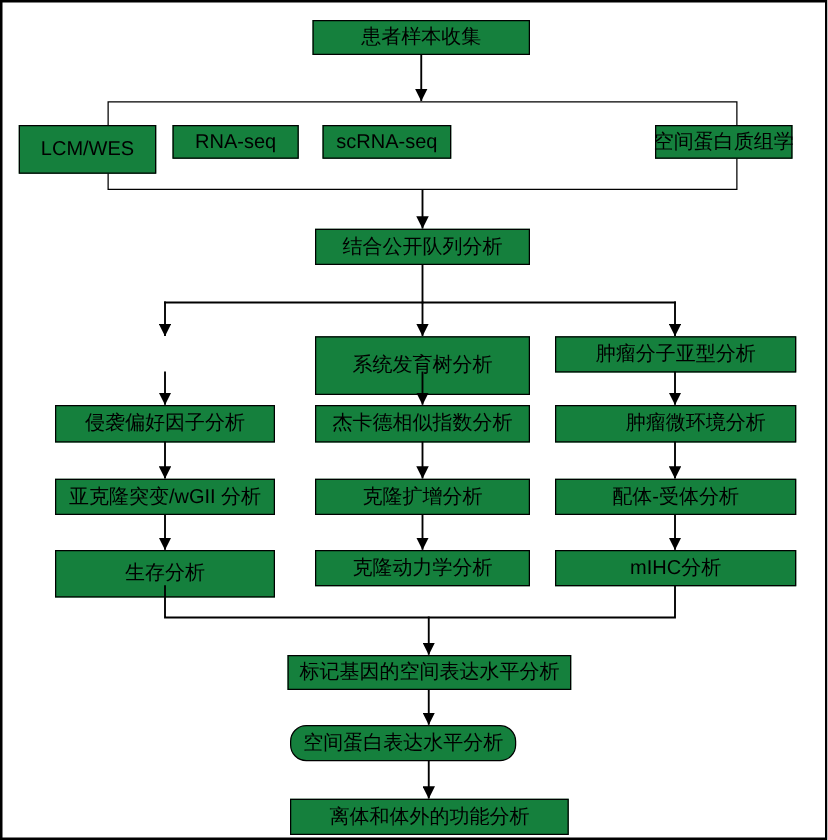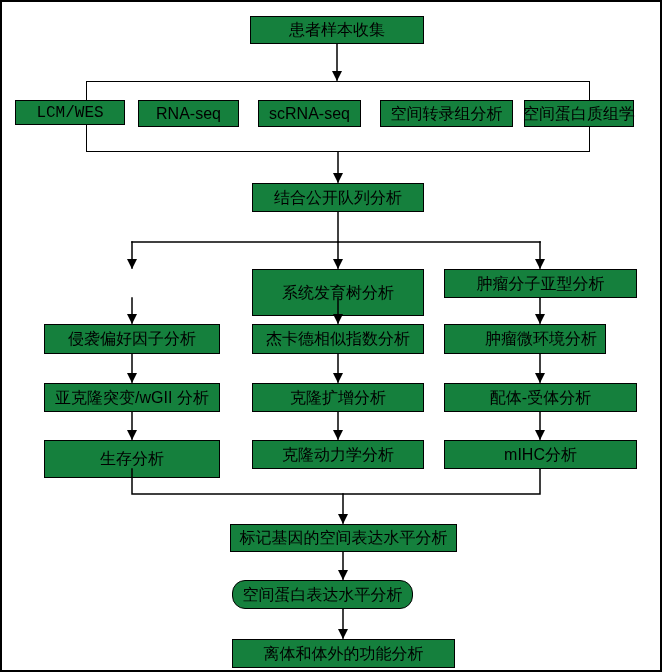--- a/index.html
+++ b/index.html
@@ -48,39 +48,38 @@
 </style>
 </head>
 <body>
 
 <div id="canvas">
 
   <div class="group-rect" style="left:84px;top:79px;width:504px;height:71px;"></div>
 
   <div class="node" style="left:248px;top:14px;width:174px;height:28px;">患者样本收集</div>
 
-  <div class="node" style="left:13px;top:98px;width:110px;height:25px;font-family:Liberation Mono, monospace;">LCM/WES</div>
+  <div class="node" style="left:13px;top:98px;width:110px;height:39px;">LCM/WES</div>
   <div class="node" style="left:136px;top:98px;width:101px;height:27px;">RNA-seq</div>
   <div class="node" style="left:256px;top:98px;width:103px;height:27px;">scRNA-seq</div>
-  <div class="node" style="left:378px;top:98px;width:133px;height:27px;">空间转录组分析</div>
   <div class="node" style="left:522px;top:98px;width:110px;height:27px;">空间蛋白质组学</div>
 
   <div class="node" style="left:250px;top:181px;width:172px;height:29px;">结合公开队列分析</div>
 
   <div class="node" style="left:42px;top:322px;width:176px;height:30px;">侵袭偏好因子分析</div>
   <div class="node" style="left:42px;top:381px;width:176px;height:29px;">亚克隆突变/wGII 分析</div>
   <div class="node" style="left:42px;top:438px;width:176px;height:38px;">生存分析</div>
 
   <div class="node" style="left:250px;top:267px;width:172px;height:47px;">系统发育树分析</div>
   <div class="node" style="left:250px;top:322px;width:172px;height:30px;">杰卡德相似指数分析</div>
   <div class="node" style="left:250px;top:381px;width:172px;height:29px;">克隆扩增分析</div>
   <div class="node" style="left:250px;top:438px;width:172px;height:29px;">克隆动力学分析</div>
 
   <div class="node" style="left:442px;top:267px;width:193px;height:29px;">肿瘤分子亚型分析</div>
-  <div class="node" style="left:442px;top:322px;width:162px;height:30px;padding-left:32px;">肿瘤微环境分析</div>
+  <div class="node" style="left:442px;top:322px;width:193px;height:30px;padding-left:32px;">肿瘤微环境分析</div>
   <div class="node" style="left:442px;top:381px;width:193px;height:29px;">配体-受体分析</div>
   <div class="node" style="left:442px;top:438px;width:193px;height:29px;">mIHC分析</div>
 
   <div class="node" style="left:228px;top:522px;width:227px;height:28px;">标记基因的空间表达水平分析</div>
   <div class="node" style="left:230px;top:578px;width:181px;height:29px;border-radius:13px;">空间蛋白表达水平分析</div>
   <div class="node" style="left:230px;top:637px;width:223px;height:29px;">离体和体外的功能分析</div>
 
   <svg id="connectors" width="662" height="672" viewBox="0 0 662 672" xmlns="http://www.w3.org/2000/svg">
     <defs>
       <marker id="ah" markerUnits="userSpaceOnUse" markerWidth="10" markerHeight="10" viewBox="0 0 10 10" refX="9" refY="5" orient="auto">

